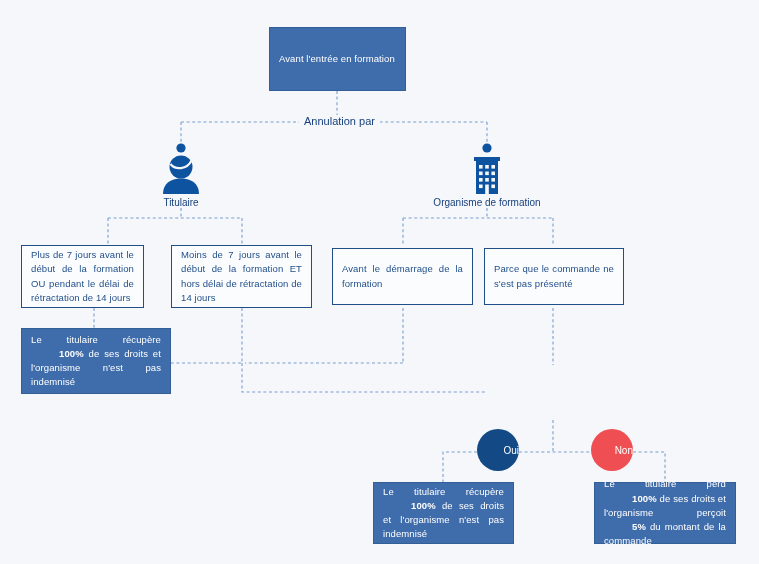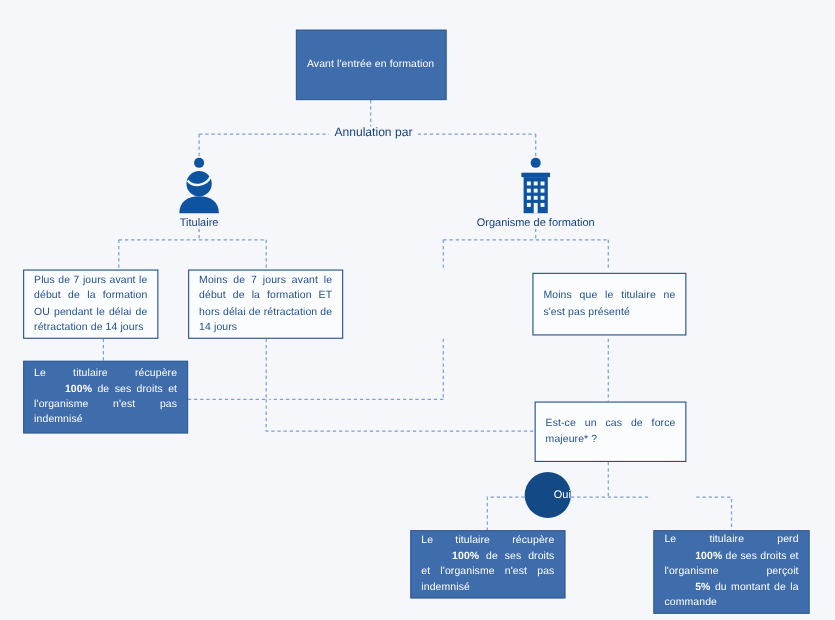--- a/index.html
+++ b/index.html
@@ -164,45 +164,48 @@
   </div>
 
   <div class="node outline" style="left:21px;top:245px;width:123px;height:63px;align-items:center;">
     <div class="txt">Plus de 7 jours avant le début de la formation OU pendant le délai de rétractation de 14 jours</div>
   </div>
 
   <div class="node outline" style="left:171px;top:245px;width:141px;height:63px;justify-content:center;">
     <div class="txt">Moins de 7 jours avant le début de la formation ET hors délai de rétractation de 14 jours</div>
   </div>
 
+  <div class="node outline" style="left:332px;top:248px;width:141px;height:57px;">
+    <div class="txt">Avant le démarrage de la formation</div>
+  </div>
 
   <div class="node outline" style="left:484px;top:248px;width:140px;height:57px;">
-    <div class="txt">Moins que le titulaire ne s'est pas présenté</div>
+    <div class="txt">Parce que le commande ne s'est pas présenté</div>
   </div>
 
   <div class="node fill" style="left:21px;top:328px;width:150px;height:66px;">
     <div class="txt">
       <span>Le titulaire récupère </span><b>100%</b><span> de ses droits et l'organisme n'est pas indemnisé</span>
     </div>
   </div>
 
-  <div class="node outline" style="left:486px;top:365px;width:138px;height:55px;">
-    <div class="txt">Est-ce un cas de force majeure* ?</div>
-  </div>
 
   <div class="pill yes" style="left:477px;top:429px;width:42px;height:42px;">
     <span>Oui</span>
   </div>
 
+  <div class="pill no" style="left:591px;top:429px;width:42px;height:42px;">
+    <span>Non</span>
+  </div>
 
   <div class="node fill" style="left:373px;top:482px;width:141px;height:62px;">
     <div class="txt">
       <span>Le titulaire récupère </span><b>100%</b><span> de ses droits et l'organisme n'est pas indemnisé</span>
     </div>
   </div>
 
-  <div class="node fill" style="left:594px;top:482px;width:142px;height:76px;">
+  <div class="node fill" style="left:594px;top:482px;width:142px;height:62px;">
     <div class="txt">
       <span>Le titulaire perd </span><b>100%</b><span> de ses droits et l'organisme perçoit </span><b>5%</b><span> du montant de la commande</span>
     </div>
   </div>
 
 </div>
 
 </body></html>

